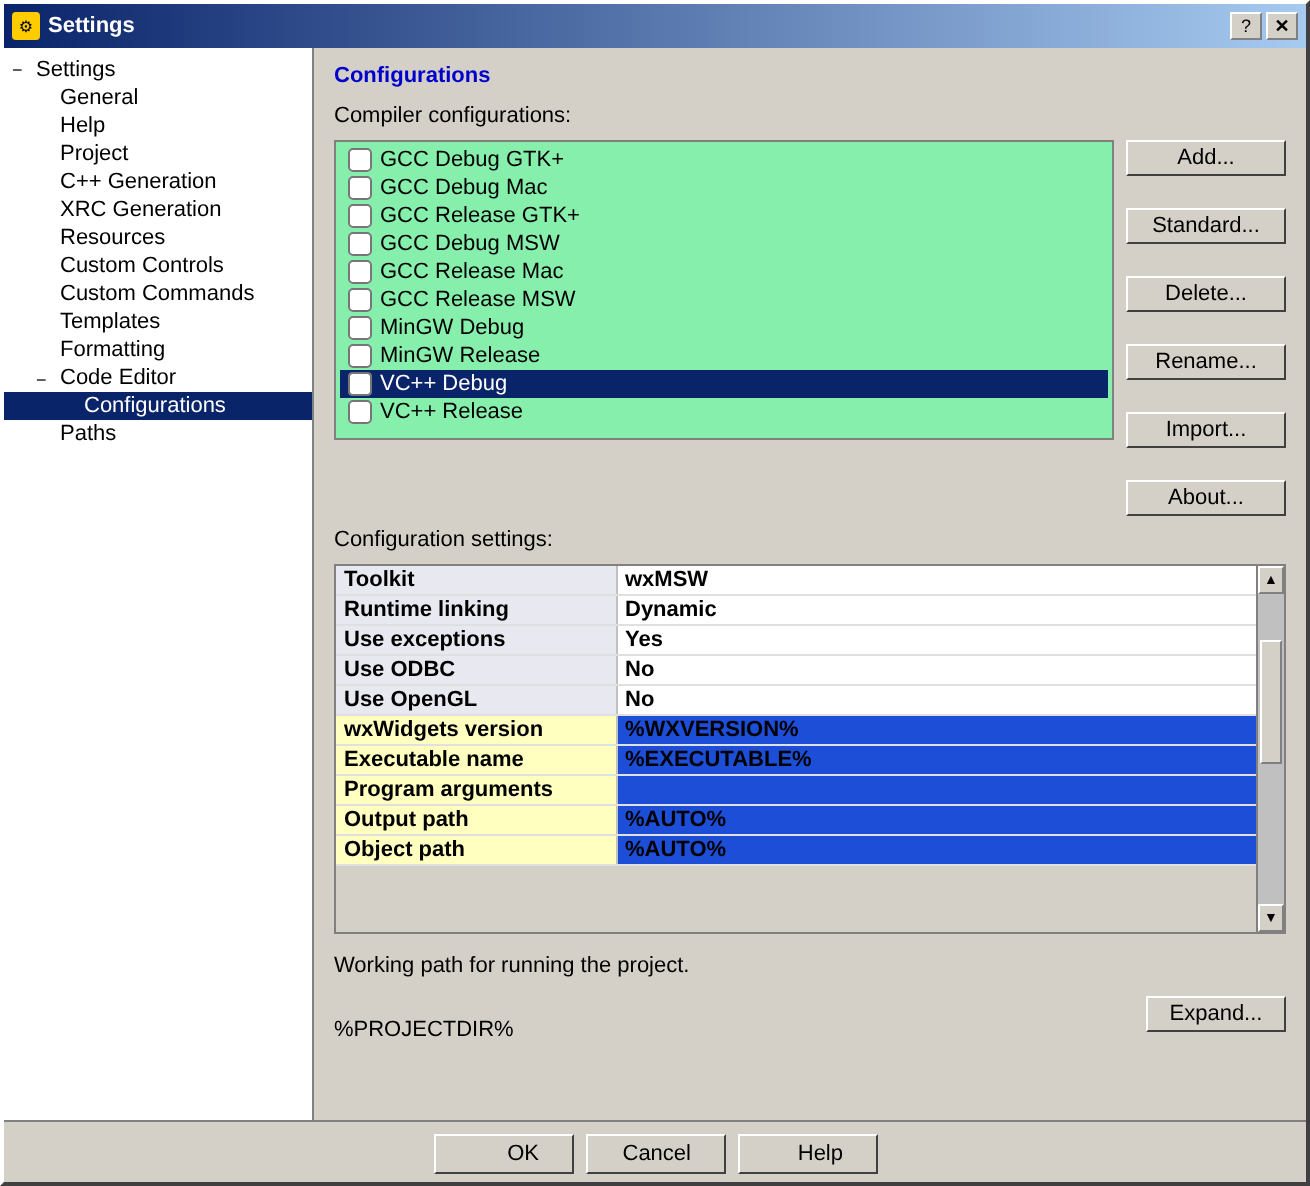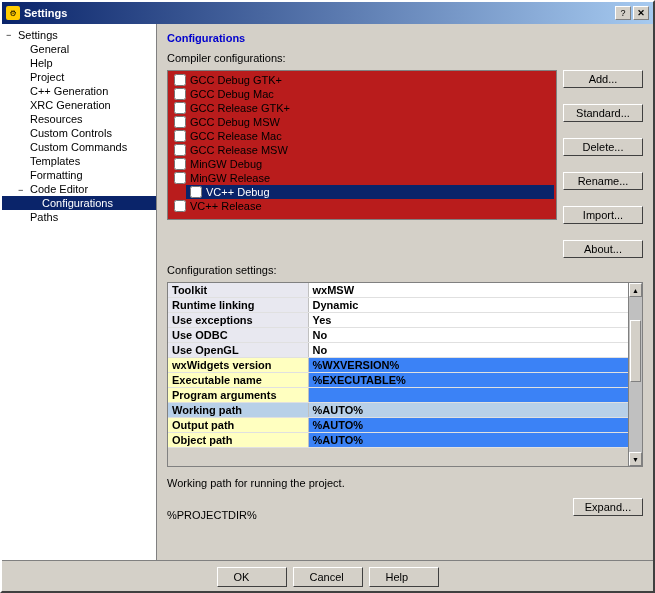--- a/index.html
+++ b/index.html
@@ -110,36 +110,35 @@
       font-weight: bold;
       font-size: 11px;
       margin-bottom: 2px;
     }
     .label-text {
       font-size: 11px;
       color: #000;
     }
     .compiler-configs-box {
       border: 1px solid #808080;
-      background: #b91c1c;
+      background: #86efac;
       height: 150px;
       overflow-y: auto;
       padding: 2px;
     }
     .config-item {
       display: flex;
       align-items: center;
       gap: 4px;
       padding: 1px 4px;
       cursor: pointer;
     }
     .config-item.selected {
       background: #0a246a;
       color: white;
-      margin-left: 16px;
     }
     .config-item input[type=checkbox] {
       width: 12px;
       height: 12px;
     }
     .buttons-panel {
       display: flex;
       flex-direction: column;
       gap: 16px;
       width: 80px;
@@ -175,21 +174,21 @@
       background: #e8e8f0;
       border-right: 1px solid #c0c0c0;
     }
     .settings-table tr td:last-child {
       background: white;
     }
     .settings-table tr.highlighted td:first-child {
       background: #ffffc0;
     }
     .settings-table tr.highlighted td:last-child {
-      background: #3b82f6;
+      background: #1d4ed8;
     }
     .settings-table tr.selected td:first-child,
     .settings-table tr.selected td:last-child {
       background: #b8d0e8;
     }
     .bottom-section {
       margin-top: 4px;
       flex-shrink: 0;
     }
     .path-display {
@@ -213,21 +212,21 @@
     }
     .bottom-btn {
       background: #d4d0c8;
       border: 1px solid #ffffff;
       border-right-color: #404040;
       border-bottom-color: #404040;
       padding: 3px 16px;
       cursor: pointer;
       font-size: 11px;
       min-width: 70px;
-      text-align: left;
+      text-align: right;
     }
     .settings-table-container {
       position: relative;
       height: 185px;
       overflow: hidden;
       border: 1px solid #808080;
     }
     .settings-table-inner {
       height: 100%;
       overflow-y: scroll;
@@ -444,24 +443,20 @@
                   <td>%WXVERSION%</td>
                 </tr>
                 <tr class="highlighted">
                   <td>Executable name</td>
                   <td>%EXECUTABLE%</td>
                 </tr>
                 <tr class="highlighted">
                   <td>Program arguments</td>
                   <td></td>
                 </tr>
-                <tr class="selected">
-                  <td>Working path</td>
-                  <td>%AUTO%</td>
-                </tr>
                 <tr class="highlighted">
                   <td>Output path</td>
                   <td>%AUTO%</td>
                 </tr>
                 <tr class="highlighted">
                   <td>Object path</td>
                   <td>%AUTO%</td>
                 </tr>
               </tbody>
           </table>

